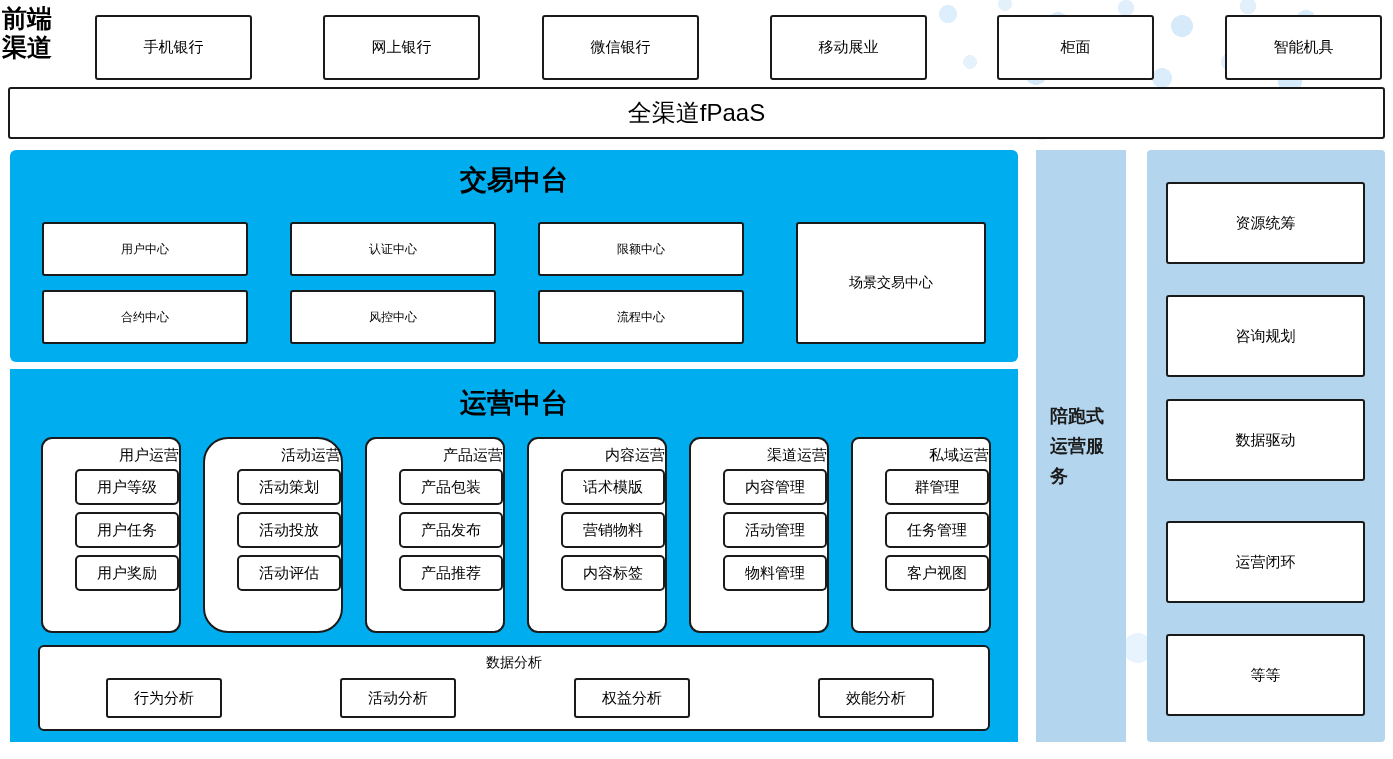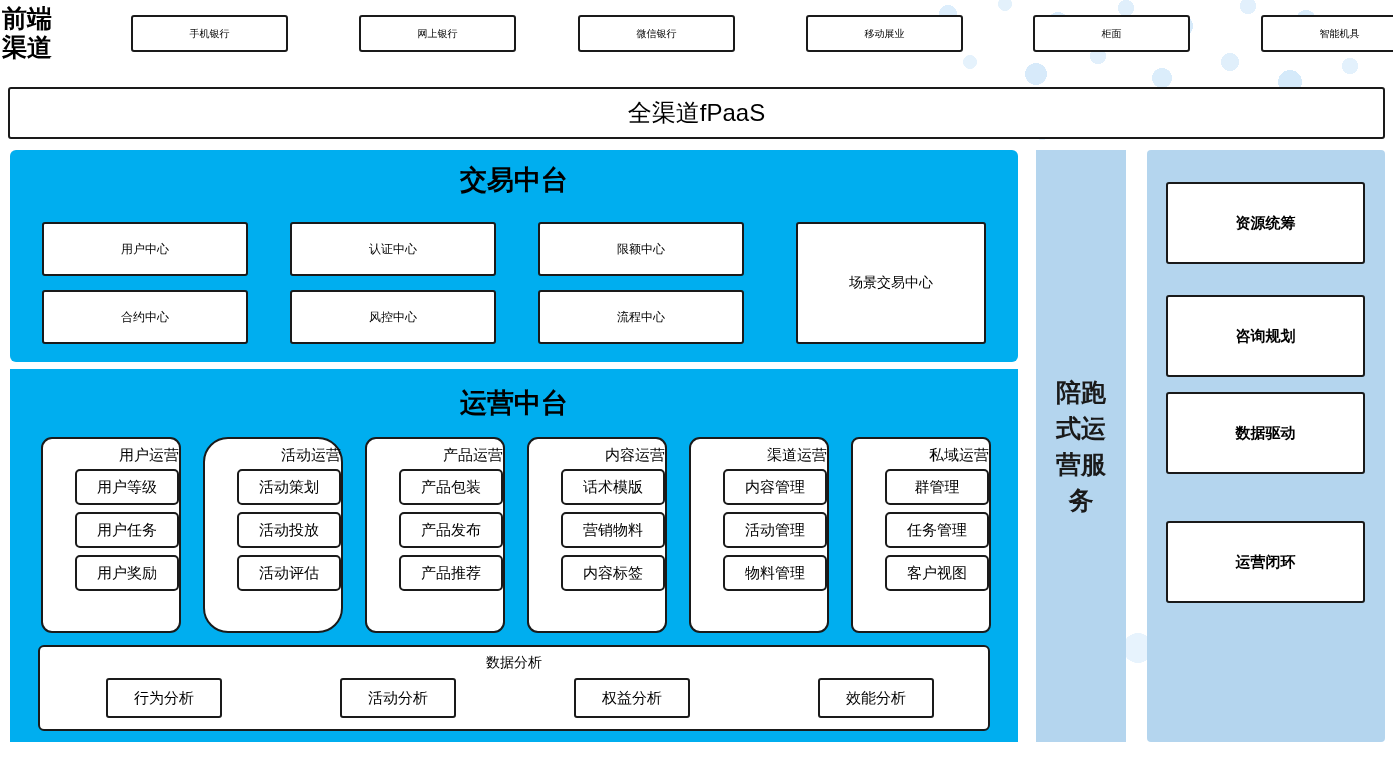--- a/index.html
+++ b/index.html
@@ -52,21 +52,21 @@
     text-align:center; color:#000;
   }
 
   
   .front-label {
     position:absolute; left:2px; top:4px; width:78px;
     font-family:"Liberation Serif","DejaVu Serif", serif;
     font-weight:700; font-size:25px; line-height:29px; color:#000;
     text-align:left;
   }
-  .chan { position:absolute; top:15px; height:37px; font-size:10px;margin-left:36px; }
+  .chan { position:absolute; top:15px; height:65px; font-size:15px; }
 
   .fpaas {
     position:absolute; left:8px; top:87px; width:1377px; height:52px;
     font-size:24px; font-weight:400;
   }
 
   
   .cyan {
     position:absolute; left:10px; width:1008px;
     background:#00AEEF;
@@ -111,33 +111,33 @@
     font-size:15px;
   }
 
   
   #service-col {
     position:absolute; left:1036px; top:150px; width:90px; height:592px;
     background:#B4D5EE;
     display:flex; align-items:center; justify-content:center;
   }
   #service-col .vtext {
-    width:62px; text-align:center; font-size:25px; font-weight:700;
-    line-height:36px; color:#1a1a1a; letter-spacing:0px;
+    width:62px; font-size:18px; font-weight:700;
+    line-height:30px; color:#1a1a1a; letter-spacing:0px;
     font-family:"Liberation Sans","DejaVu Sans",sans-serif;
   }
 
   
   #right-panel {
     position:absolute; left:1147px; top:150px; width:238px; height:592px;
     background:#B4D5EE; border-radius:4px;
   }
   .rcard {
     position:absolute; left:19px; width:199px; height:82px;
-    font-size:15px; font-weight:700;
+    font-size:15px; font-weight:400;
   }
   .rcard.plain { font-weight:400; }
 </style>
 </head>
 <body>
 
 <div id="stage">
 
   <div class="dots"></div>
   <div class="dots2"></div>
@@ -222,17 +222,18 @@
     <div class="wbox achip" style="left:778px;">效能分析</div>
   </div>
 
   <div id="service-col">
     <div class="vtext">陪跑式运营服务</div>
   </div>
 
   <div id="right-panel">
     <div class="wbox rcard" style="top:32px;">资源统筹</div>
     <div class="wbox rcard" style="top:145px;">咨询规划</div>
-    <div class="wbox rcard" style="top:242px;">数据驱动</div>
+    <div class="wbox rcard" style="top:249px;">数据驱动</div>
     <div class="wbox rcard" style="top:371px;">运营闭环</div>
+    <div class="wbox rcard plain" style="top:484px;">等等</div>
   </div>
 
 </div>
 
 </body></html>

